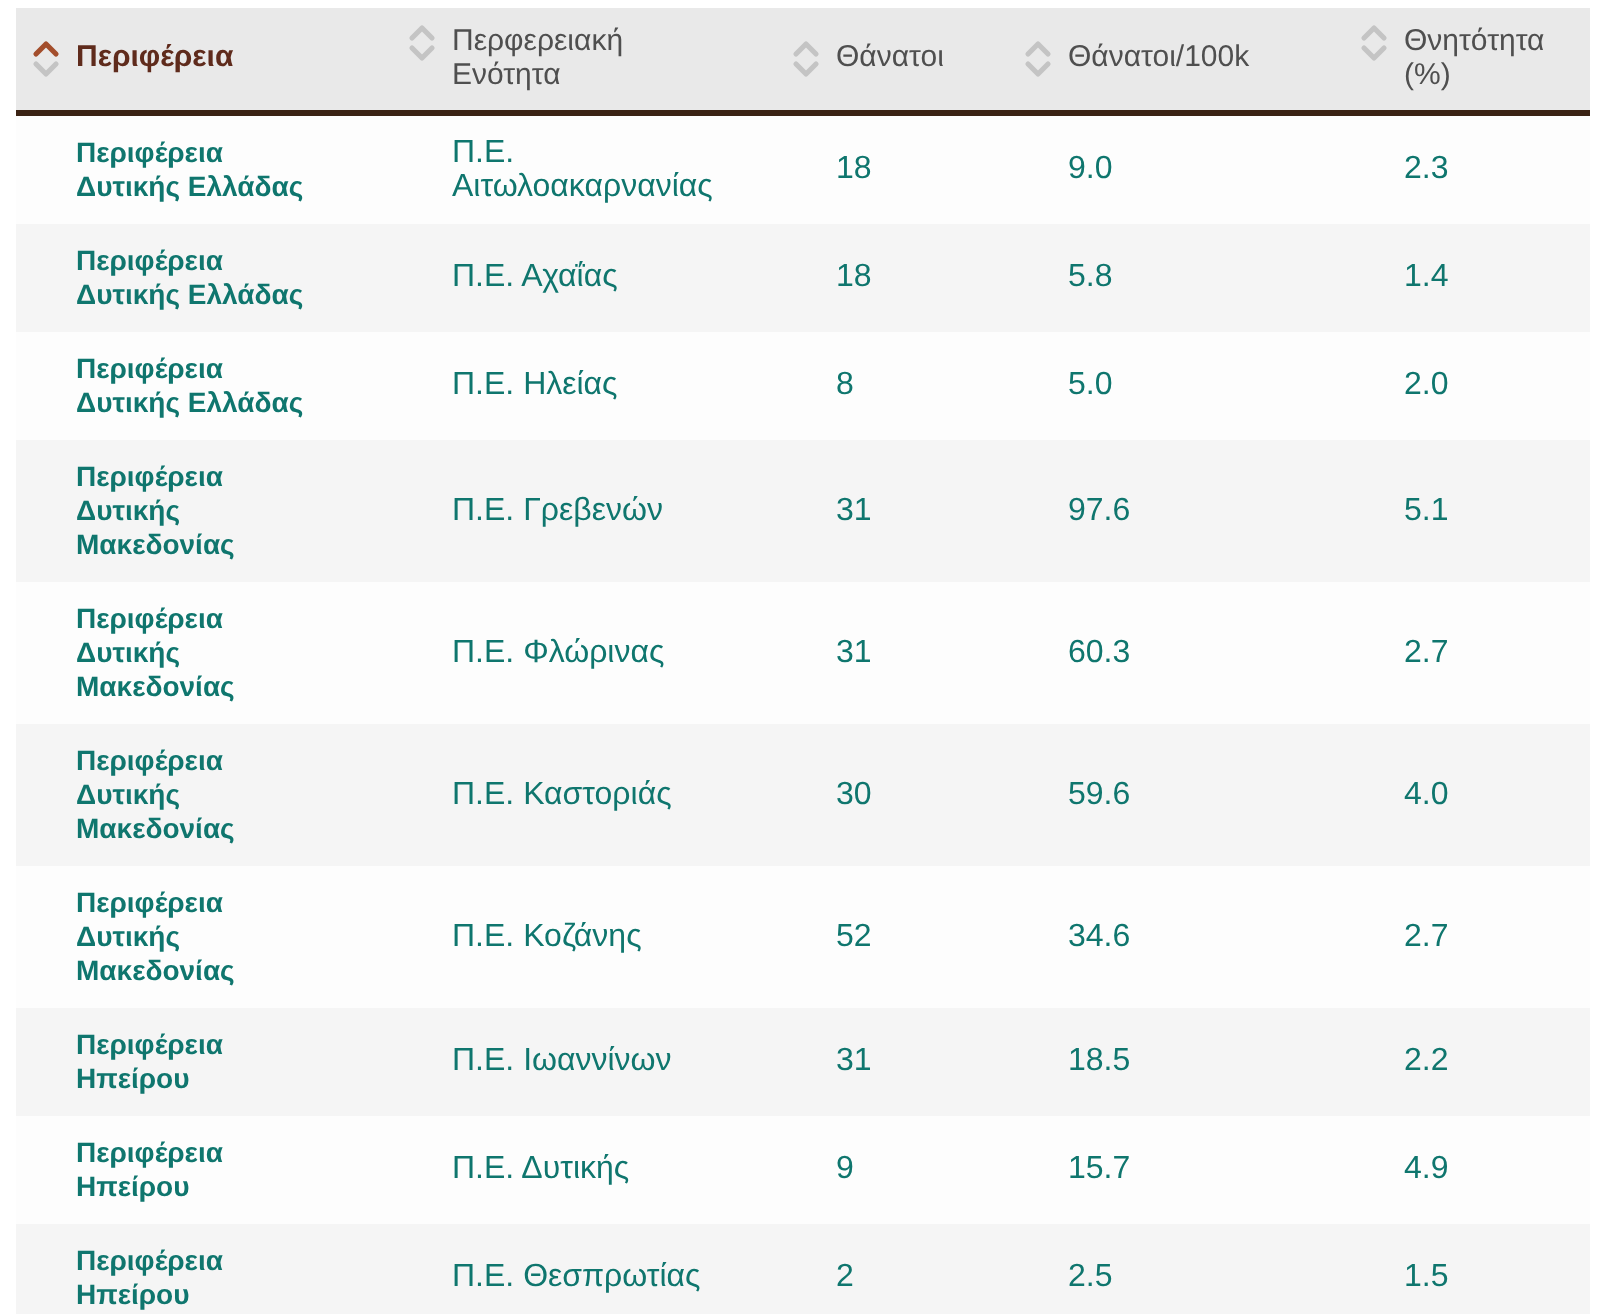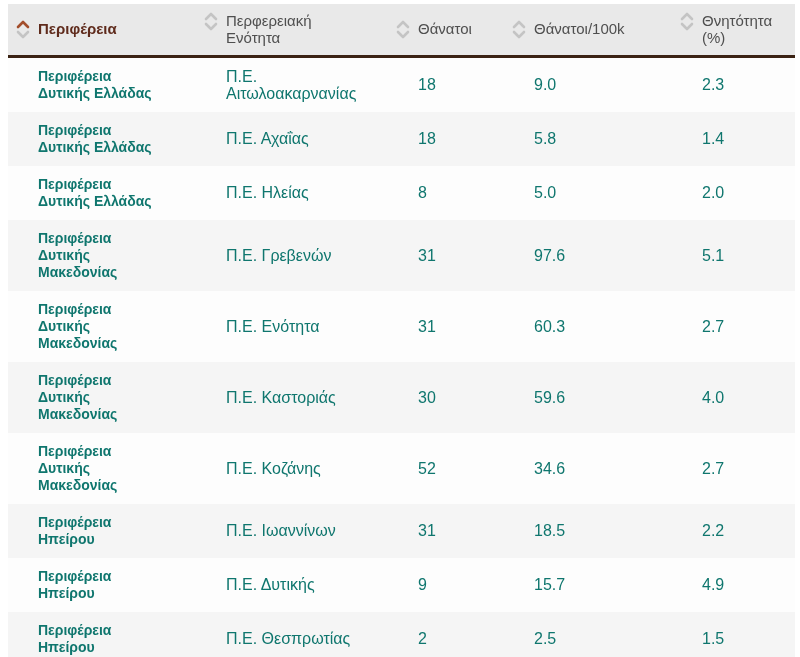--- a/index.html
+++ b/index.html
@@ -177,21 +177,21 @@
       </tr>
       <tr>
         <td class="region-cell"><span>Περιφέρεια Δυτικής Μακεδονίας</span></td>
         <td class="unit-cell"><span>Π.Ε. Γρεβενών</span></td>
         <td><span>31</span></td>
         <td><span>97.6</span></td>
         <td><span>5.1</span></td>
       </tr>
       <tr>
         <td class="region-cell"><span>Περιφέρεια Δυτικής Μακεδονίας</span></td>
-        <td class="unit-cell"><span>Π.Ε. Ενότητα</span></td>
+        <td class="unit-cell"><span>Π.Ε. Φλώρινας</span></td>
         <td><span>31</span></td>
         <td><span>60.3</span></td>
         <td><span>2.7</span></td>
       </tr>
       <tr>
         <td class="region-cell"><span>Περιφέρεια Δυτικής Μακεδονίας</span></td>
         <td class="unit-cell"><span>Π.Ε. Καστοριάς</span></td>
         <td><span>30</span></td>
         <td><span>59.6</span></td>
         <td><span>4.0</span></td>

